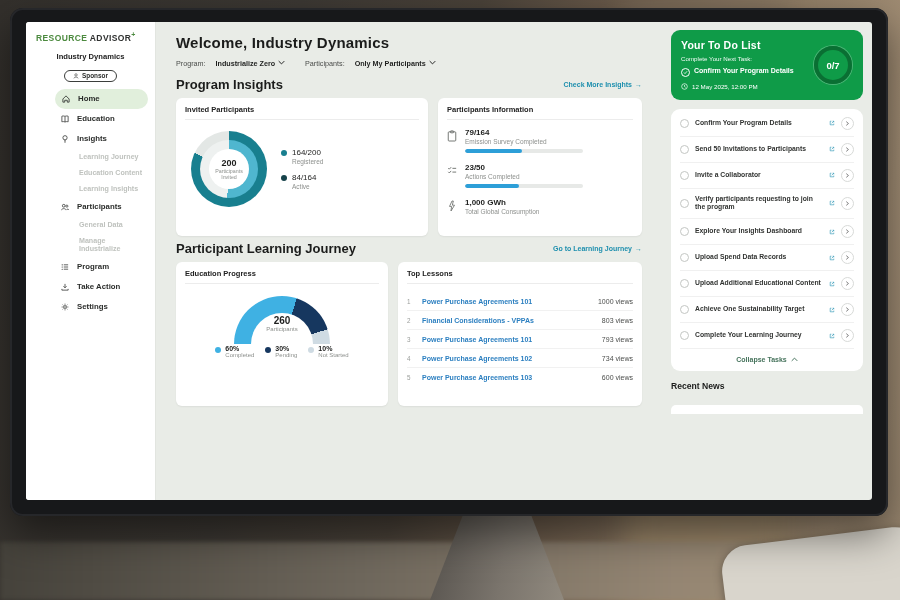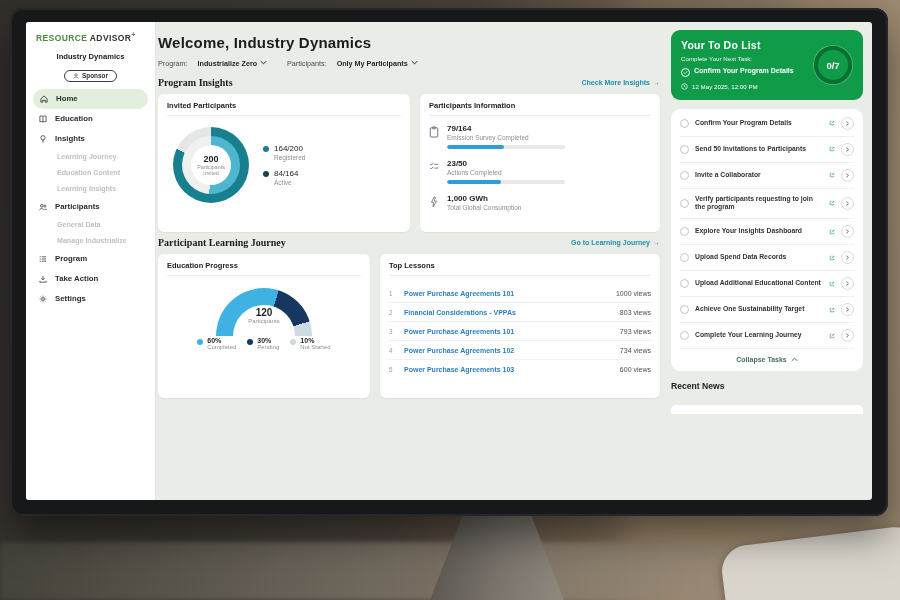--- a/index.html
+++ b/index.html
@@ -24,36 +24,36 @@
   
   .sidebar { width:130px; background:#fff; border-right:1px solid #e2e5e0; padding-top:9px; flex:none; }
   .brand { padding:0 10px 2px; font-size:8.5px; font-weight:700; letter-spacing:.4px; }
   .brand .b1 { color:#4c8a3f; }
   .brand .b2 { color:#2f3130; }
   .brand .bp { color:#4c8a3f; font-size:7px; vertical-align:super; }
   .org { text-align:center; font-size:7.6px; font-weight:700; color:#222; margin:7px 0 4px; }
   .badge-wrap { text-align:center; margin-bottom:6px; }
   .badge { display:inline-flex; align-items:center; gap:3px; border:1px solid #3c3e3c; border-radius:9px;
     padding:1.5px 8px; font-size:6.4px; font-weight:700; color:#2c2e2c; }
-  .nav { margin-top:4px; }
+  .nav { margin-top:4px;padding-left:22px; }
   .nav-item { display:flex; align-items:center; gap:7px; padding:5px 12px; font-size:7.8px; font-weight:700; color:#2b2d2b; cursor:pointer; }
   .nav-item svg { width:10px; height:10px; flex:none; }
   .nav-item.active { background:#e1efdc; border-radius:12px; margin:0 7px; padding:5px 6px; }
   .nav-sub { padding:4px 12px 4px 31px; font-size:7.1px; color:#bfc2be; font-weight:600; cursor:pointer; }
 
   
-  .main { flex:1; min-width:0; padding:6px 2px 0; }
+  .main { flex:1; min-width:0; padding:6px 20px 0; }
   h1.welcome { font-size:15px; color:#1b1c1b; margin:6px 0 8px; letter-spacing:.2px; }
   .filters { display:flex; gap:20px; font-size:7.2px; color:#4a4c4a; margin-bottom:9px; align-items:center; }
   .filter { display:flex; align-items:center; gap:10px; }
   .filter-value { font-weight:700; color:#1f201f; display:inline-flex; align-items:center; gap:3px; cursor:pointer; }
   .chev svg { width:7px; height:7px; }
 
   .section-head { display:flex; justify-content:space-between; align-items:center; margin:5px 0 6px; }
-  .section-title { font-size:10px; font-weight:700; color:#1b1c1b;font-family:Liberation Serif, serif; }
+  .section-title { font-size:13px; font-weight:700; color:#1b1c1b; }
   .section-link { font-size:7px; font-weight:700; color:#1e8fae; display:flex; align-items:center; gap:3px; cursor:pointer; }
 
   .cards-row { display:flex; gap:10px; margin-bottom:4px; }
   .card { background:#fff; border-radius:6px; padding:7px 9px 8px; box-shadow:0 1px 2px rgba(0,0,0,.06); }
   .card-title { font-size:7.5px; font-weight:700; color:#222; padding-bottom:5px; border-bottom:1px solid #ececec; margin-bottom:8px; }
 
   .card.invited { width:252px; min-height:138px; }
   .invited-body { display:flex; align-items:center; gap:14px; padding:3px 0 0 6px; }
   .donut { width:76px; height:76px; position:relative; flex:none; }
   .ring { position:absolute; border-radius:50%; }
@@ -322,21 +322,21 @@
 
     <div class="cards-row">
       <div class="card education">
         <div class="card-title">Education Progress</div>
         <div class="gauge-wrap">
           <div class="gauge">
             <div id="gauge-arc" style="background: conic-gradient(from 270deg, rgb(63, 177, 227) 0deg, rgb(63, 177, 227) 108deg, rgb(22, 55, 95) 108deg, rgb(22, 55, 95) 162deg, rgb(207, 219, 227) 162deg, rgb(207, 219, 227) 180deg, transparent 180deg, transparent 360deg);"></div>
             <div class="gauge-hole"></div>
           </div>
           <div class="gauge-center">
-            <div class="gauge-val">120</div>
+            <div class="gauge-val">260</div>
             <div class="gauge-lbl">Participants</div>
           </div>
           <div class="gauge-legend">
             <div class="gl-item">
               <span class="dot" style="background: rgb(63, 177, 227);"></span>
               <span>
                     <div class="gl-pct">60%</div>
               <div class="gl-lbl">Completed</div>
                   </span>
             </div>

